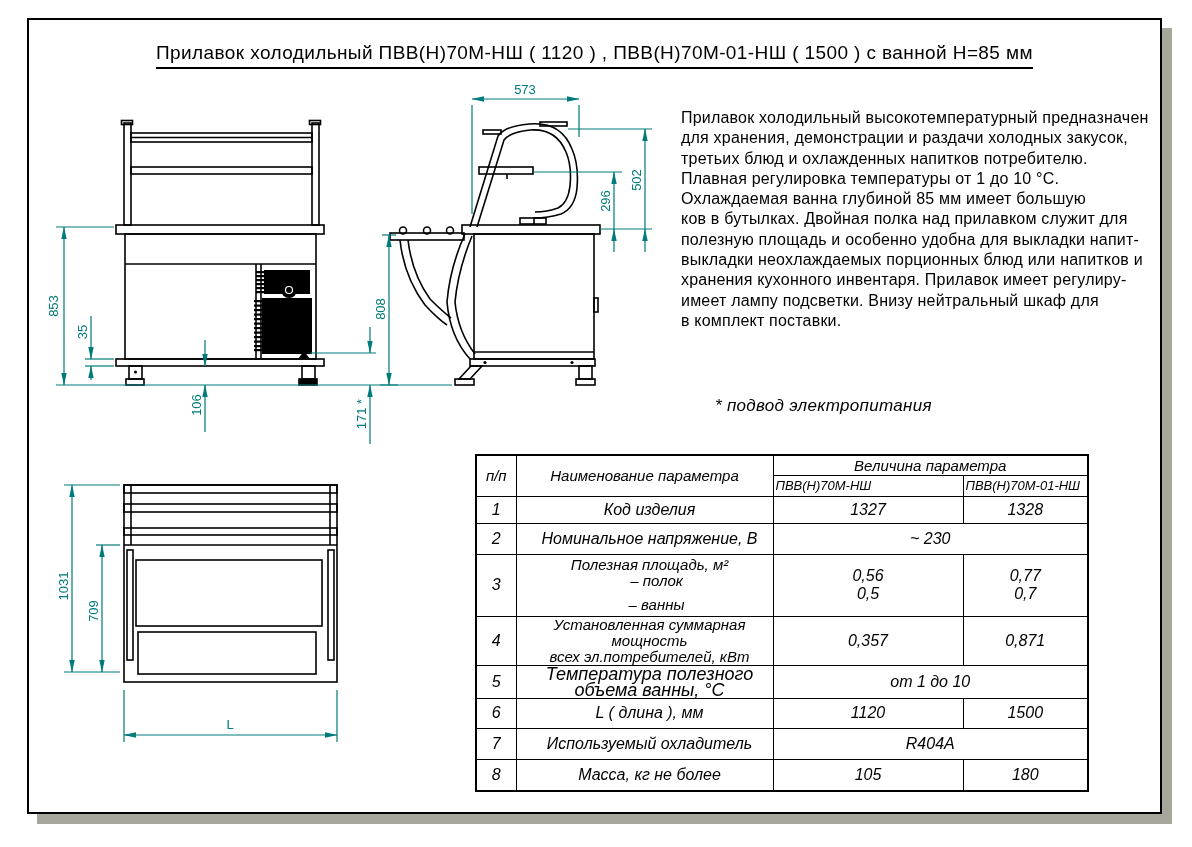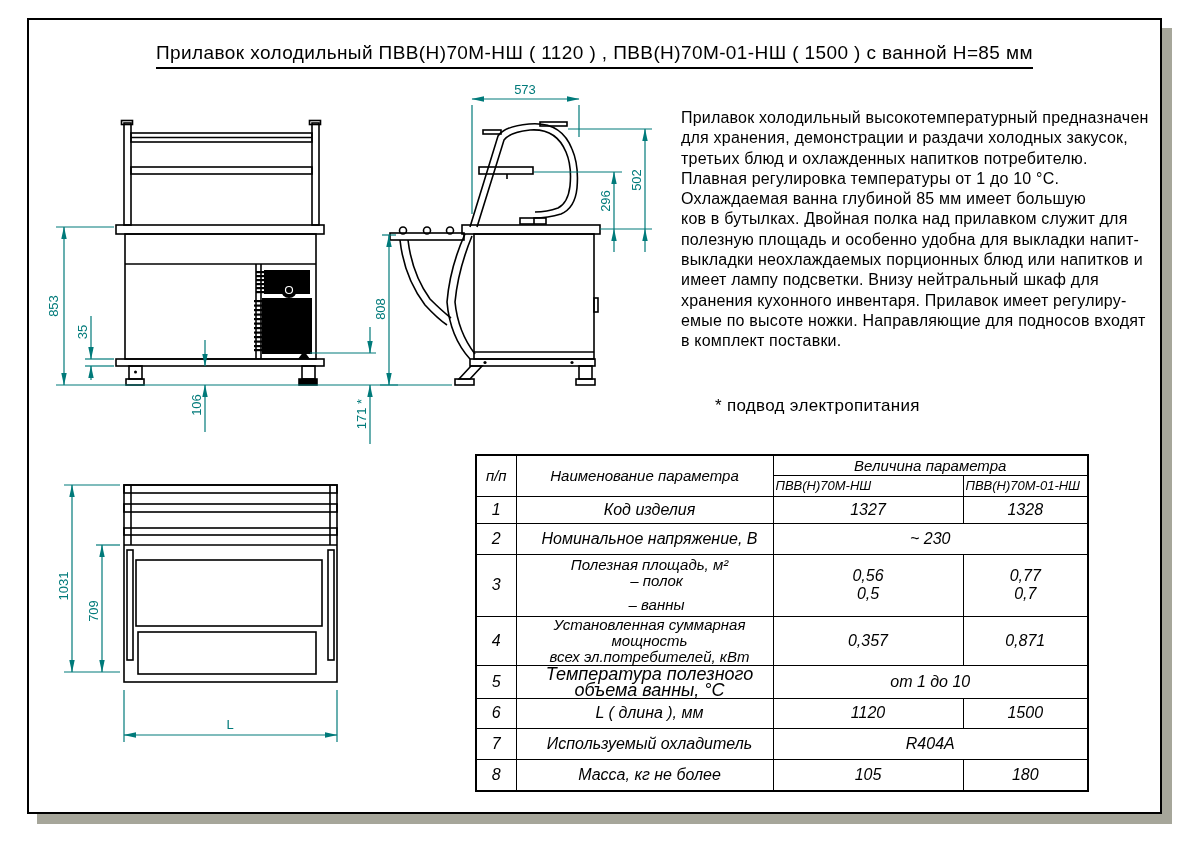--- a/index.html
+++ b/index.html
@@ -6,21 +6,21 @@
   .canvas{position:relative;width:1192px;height:847px;background:#ffffff;overflow:hidden;
           font-family:"Liberation Sans","DejaVu Sans",sans-serif;color:#000;}
   .frame{position:absolute;left:27px;top:18px;width:1131px;height:792px;background:#fff;
          border:2px solid #000;box-shadow:10px 10px 0 #a6a69a;}
   .title{position:absolute;left:0;top:22px;width:100%;text-align:center;}
   .title span{display:inline-block;font-size:19px;letter-spacing:.4px;white-space:nowrap;
               border-bottom:2px solid #000;padding-bottom:3px;}
   .drawing-svg{position:absolute;left:3px;top:52px;width:660px;height:730px;}
   .desc{position:absolute;left:652px;top:88px;width:478px;
         font-size:16px;line-height:20.3px;letter-spacing:.2px;white-space:nowrap;}
-  .note{position:absolute;left:686px;top:376px;font-size:17px;letter-spacing:.3px;}
+  .note{position:absolute;left:686px;top:376px;font-style:italic;font-size:17px;letter-spacing:.3px;}
   .params{position:absolute;left:446px;top:434px;border-collapse:collapse;table-layout:fixed;
           width:612px;font-style:italic;}
   .params td,.params th{border:1.6px solid #000;padding:0 2px;vertical-align:middle;
           font-weight:normal;overflow:hidden;}
   .params{border:2.5px solid #000;}
   .c-num{text-align:center;font-size:16px;}
   .c-name{text-align:center;padding-left:12px !important;font-size:15px;line-height:16px;}
   .c-val{text-align:center;font-size:16px;}
   .hdr{font-size:15px;text-align:center;}
   .hdr-model{font-size:13px;text-align:left;}
@@ -209,23 +209,22 @@
 
   <div class="desc">
     <div>Прилавок холодильный высокотемпературный предназначен</div>
     <div>для хранения, демонстрации и раздачи холодных закусок,</div>
     <div>третьих блюд и охлажденных напитков потребителю.</div>
     <div>Плавная регулировка температуры от 1 до 10 °С.</div>
     <div>Охлаждаемая ванна глубиной 85 мм имеет большую</div>
     <div>ков в бутылках. Двойная полка над прилавком служит для</div>
     <div>полезную площадь и особенно удобна для выкладки напит-</div>
     <div>выкладки неохлаждаемых порционных блюд или напитков и</div>
+    <div>хранения кухонного инвентаря. Прилавок имеет регулиру-</div>
     <div>имеет лампу подсветки. Внизу нейтральный шкаф для</div>
-    <div>хранения кухонного инвентаря. Прилавок имеет регулиру-</div>
-    <div>емые по высоте ножки. Направляющие для подносов входят</div>
     <div>в комплект поставки.</div>
   </div>
 
   <div class="note">*  подвод электропитания</div>
 
   <table class="params">
     <colgroup>
           <col style="width:40px">
           <col style="width:257px">
           <col style="width:190px">

